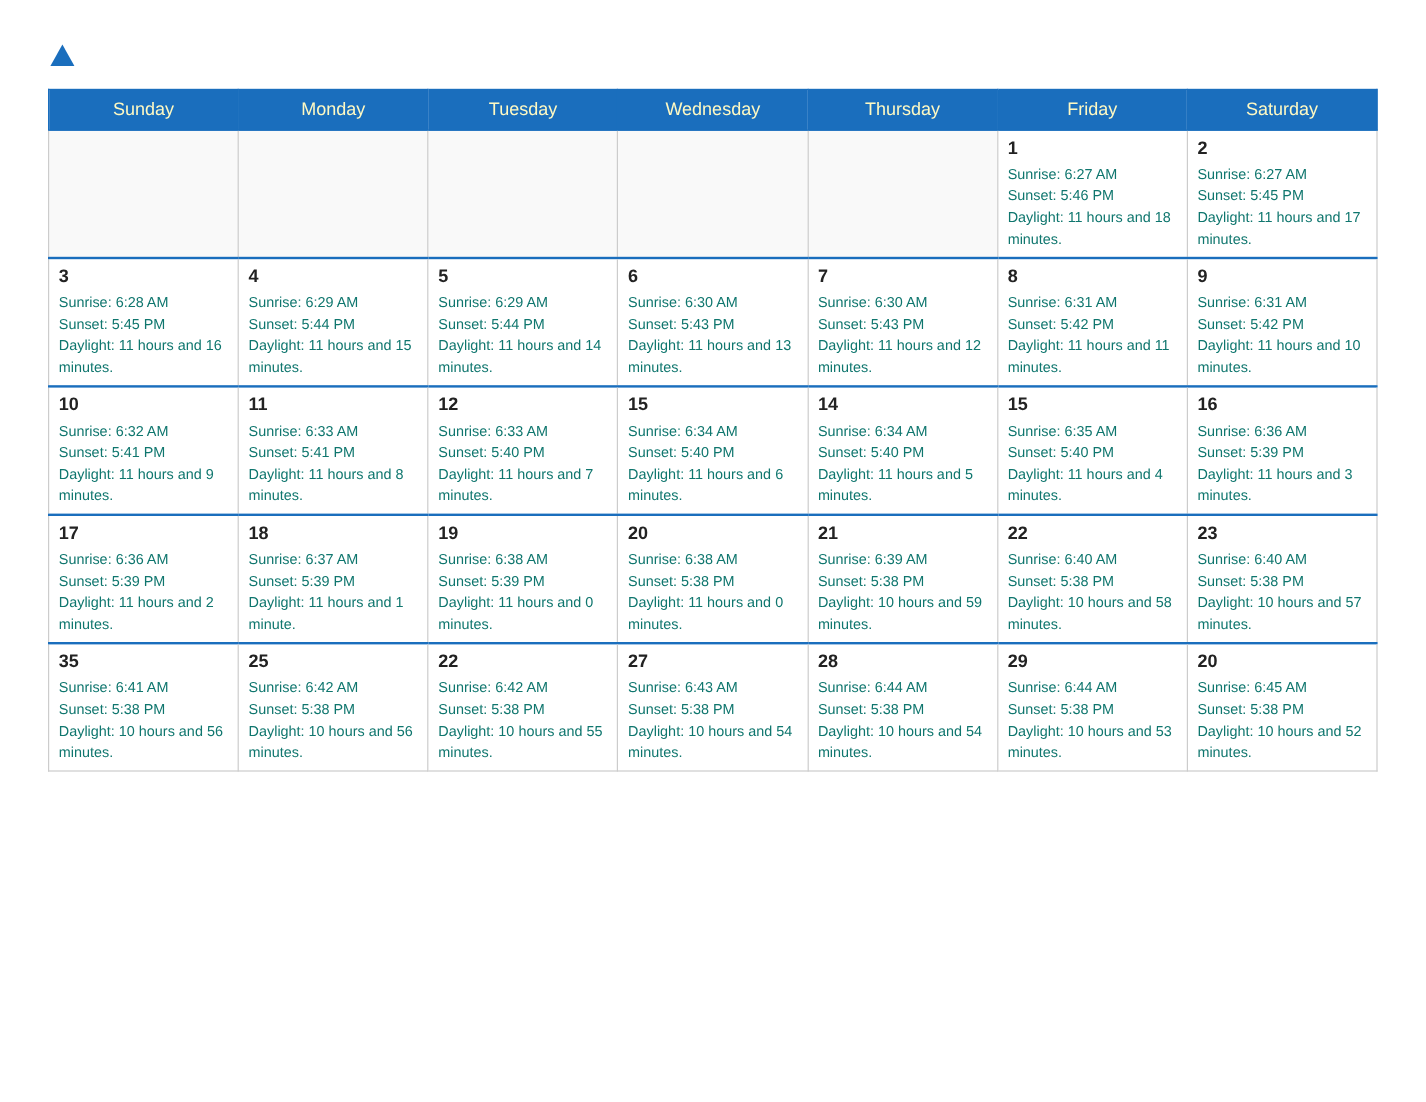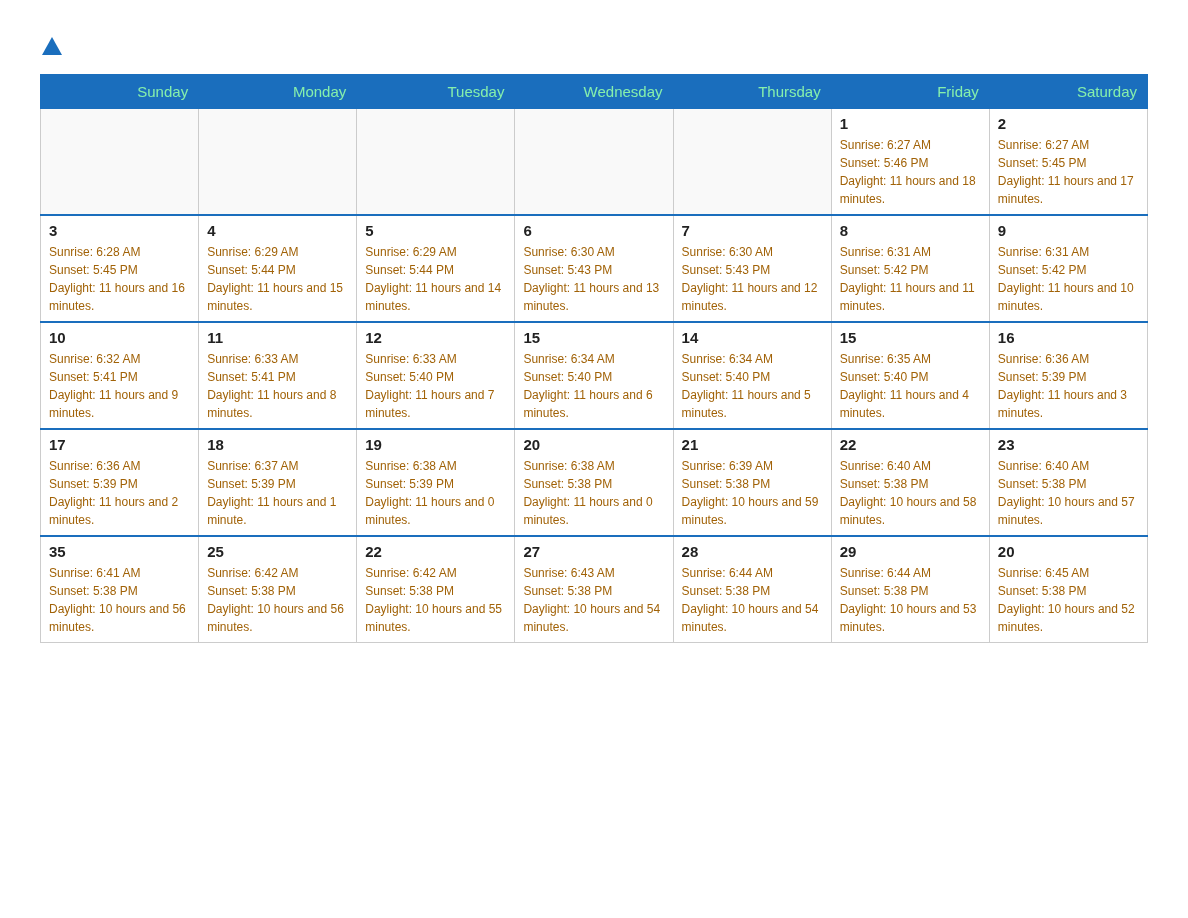--- a/index.html
+++ b/index.html
@@ -55,25 +55,25 @@
       font-size: 22px;
       color: #444;
       margin-top: 4px;
     }
     .calendar-table {
       width: 100%;
       border-collapse: collapse;
     }
     .calendar-table th {
       background-color: #1a6ebd;
-      color: #86efac;
+      color: #fef9c3;
       font-size: 15px;
       font-weight: normal;
       padding: 8px 10px;
-      text-align: right;
+      text-align: center;
       border: 1px solid #1a6ebd;
     }
     .calendar-table td {
       vertical-align: top;
       padding: 6px 8px;
       border: 1px solid #ccc;
       width: 14.28%;
       min-height: 90px;
       font-size: 12.5px;
       color: #333;
@@ -84,21 +84,21 @@
     }
     .day-number {
       font-size: 15px;
       font-weight: bold;
       color: #222;
       display: block;
       margin-bottom: 4px;
     }
     .day-info {
       font-size: 12px;
-      color: #a16207;
+      color: #0f766e;
       line-height: 1.5;
     }
     .row-separator td {
       border-top: 2px solid #1a6ebd;
     }
   </style>
 </head>
 <body>
 
 <div class="header-area">

